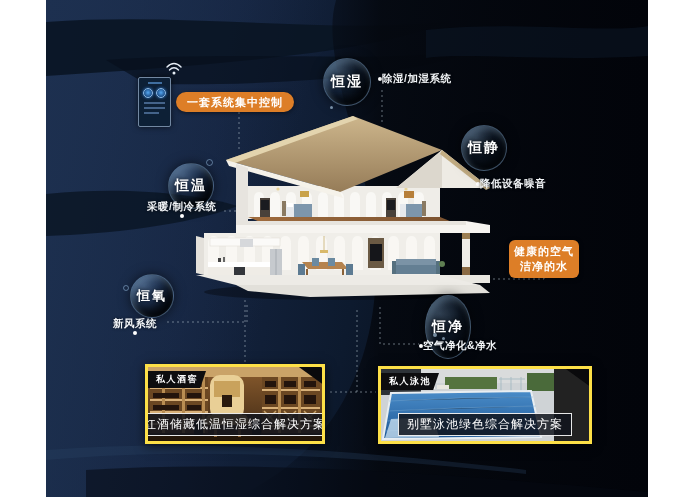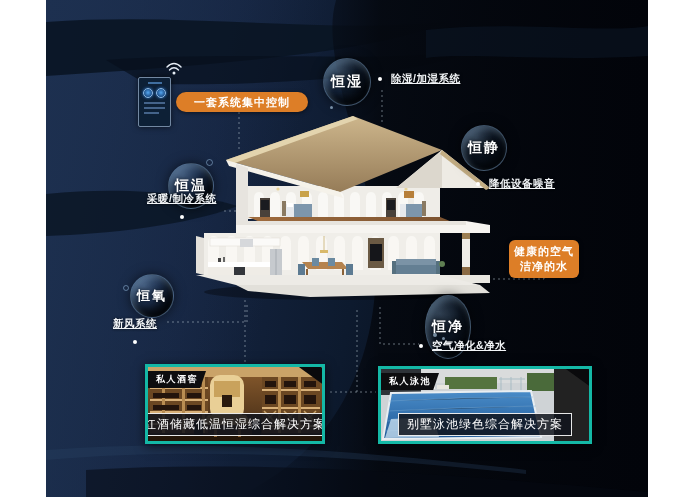--- a/index.html
+++ b/index.html
@@ -31,35 +31,35 @@
   .b-quiet    { left:461px; top:125px; width:46px; height:46px; }
   .b-temp     { left:168px; top:163px; width:46px; height:46px; }
   .b-oxygen   { left:130px; top:274px; width:44px; height:44px; font-size:13px; }
   .b-purity   { left:425px; top:295px; width:46px; height:64px; }
 
   .mini-ring { position:absolute; border-radius:50%; border:1px solid rgba(160,200,235,.5); }
   .mini-dot  { position:absolute; border-radius:50%; background:rgba(190,220,245,.6); }
 
   
   .sub {
-    position:absolute; display:flex; align-items:center; gap:9px;
+    position:absolute; display:flex; align-items:center; gap:0;
     color:#f2f5f8; font-size:10.5px; font-weight:600; letter-spacing:.5px;
-    text-shadow:0 0 3px rgba(0,0,0,.7); white-space:nowrap;text-decoration:underline;
+    text-shadow:0 0 3px rgba(0,0,0,.7); white-space:nowrap;
   }
   .dot { width:4px; height:4px; border-radius:50%; background:#ffffff; flex:0 0 auto; }
   .sub-humidity { left:378px; top:72px; }
   .sub-quiet    { left:476px; top:177px; }
-  .sub-temp     { left:147px; top:192px;flex-direction:column; }
+  .sub-temp     { left:147px; top:200px;flex-direction:column; }
   .sub-oxygen   { left:113px; top:317px;flex-direction:column; }
   .sub-purity   { left:419px; top:339px; }
 
   
   .pill {
     position:absolute; left:176px; top:92px; height:20px; line-height:20px;
-    padding:0 18px; border-radius:10px; background:#dd7e27;
+    padding:0 11px; border-radius:10px; background:#dd7e27;
     color:#fff; font-size:11px; font-weight:bold; letter-spacing:1px;
     box-shadow:0 1px 4px rgba(0,0,0,.5);
   }
   .benefit {
     position:absolute; left:509px; top:240px; width:70px;
     padding:4px 4px; border-radius:6px; background:#dd7e27;
     color:#fff; font-size:11px; font-weight:bold; text-align:center; line-height:1.35;
     letter-spacing:1px; box-shadow:0 1px 4px rgba(0,0,0,.5);
   }
 
@@ -77,21 +77,21 @@
     border:1px solid #8fbce8; box-shadow:0 0 3px #2e7fd9;
   }
   .phone .row { height:2px; background:#44638a; margin:3px 2px; }
   .phone .row.short { width:60%; }
   .wifi { position:absolute; left:165px; top:61px; }
 
   
   .house { position:absolute; left:190px; top:104px; }
 
   
-  .photo { position:absolute; background:#14b8a6; padding:3px; box-shadow:0 2px 10px rgba(0,0,0,.65); }
+  .photo { position:absolute; background:#fde047; padding:3px; box-shadow:0 2px 10px rgba(0,0,0,.65); }
   .photo-wine { left:145px; top:364px; width:180px; height:80px; }
   .photo-pool { left:378px; top:366px; width:214px; height:78px; }
   .photo-inner { position:relative; width:100%; height:100%; overflow:hidden; background:#222; }
   .tag {
     position:absolute; top:4px; left:0;
     background:#0d0d0f; color:#fff; font-size:9px; font-weight:bold;
     letter-spacing:1.5px; padding:2px 8px;
     clip-path:polygon(0 0,100% 0,90% 100%,0 100%);
   }
   .caption {

